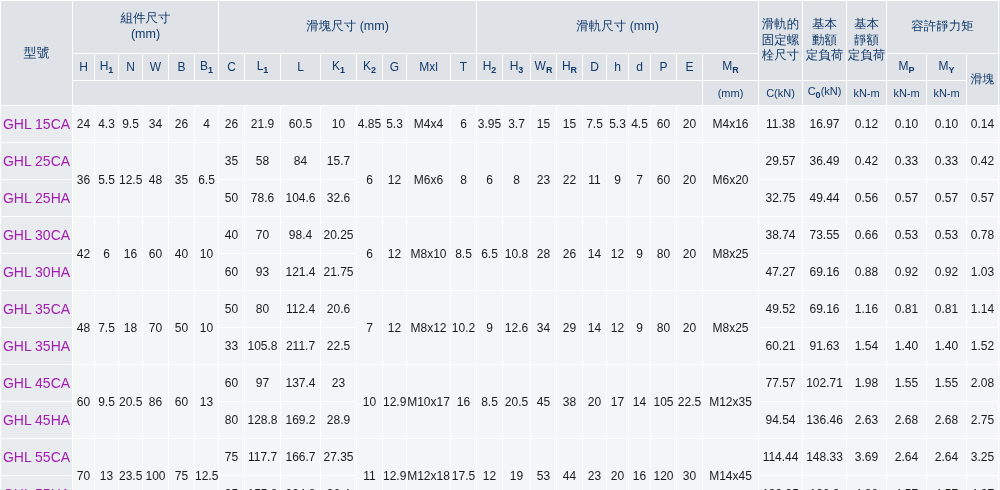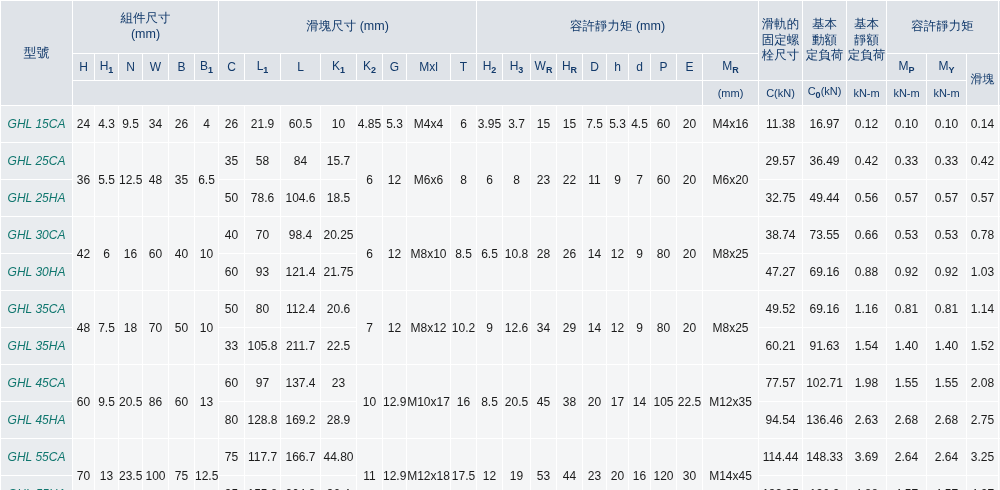--- a/index.html
+++ b/index.html
@@ -51,27 +51,26 @@
   .hdr-model{
     background:#dfe3e8;
     color:#123a6b;
     font-weight:bold;
     font-size:13px;
   }
   .sub-small{font-size:9px;vertical-align:sub;font-weight:bold;}
   
   .model-cell{
     background:#e9ecef;
-    color:#0f766e;
+    color:#a21caf;
     font-weight:bold;
-    font-size:12px;
+    font-size:14px;
     text-align:left;
     padding-left:10px;
     height:36px;
-    font-style:italic;
   }
   td.d{
     background:#f4f5f6;
     color:#1b1b1b;
     font-size:12px;
     height:36px;
   }
 </style>
 </head>
 <body>
@@ -109,21 +108,21 @@
       <col style="width:40px">
       <col style="width:40px">
     <col style="width:32px">
       <col style="width:34px">
   </colgroup>
   <thead>
     <tr>
       <th class="hdr-model" rowspan="3">型號</th>
       <th class="hdr-group" colspan="6">組件尺寸<br>(mm)</th>
       <th class="hdr-group" colspan="8">滑塊尺寸 (mm)</th>
-      <th class="hdr-group" colspan="10">容許靜力矩 (mm)</th>
+      <th class="hdr-group" colspan="10">滑軌尺寸 (mm)</th>
       <th class="hdr-group" rowspan="2">滑軌的<br>固定螺<br>栓尺寸</th>
       <th class="hdr-group" rowspan="2">基本<br>動額<br>定負荷</th>
       <th class="hdr-group" rowspan="2">基本<br>靜額<br>定負荷</th>
       <th class="hdr-group" colspan="3">容許靜力矩</th>
       <th class="hdr-group" colspan="2">重量</th>
     </tr>
     <tr>
       <th class="hdr-sub">H</th>
       <th class="hdr-sub">H<span class="sub-small">1</span></th>
       <th class="hdr-sub">N</th>
@@ -232,21 +231,21 @@
         <td class="d">0.33</td>
         <td class="d">0.33</td>
         <td class="d">0.42</td>
         <td class="d" rowspan="2">3.21</td>
       </tr>
       <tr>
         <td class="model-cell">GHL 25HA</td>
         <td class="d">50</td>
         <td class="d">78.6</td>
         <td class="d">104.6</td>
-        <td class="d">18.5</td>
+        <td class="d">32.6</td>
         <td class="d">32.75</td>
         <td class="d">49.44</td>
         <td class="d">0.56</td>
         <td class="d">0.57</td>
         <td class="d">0.57</td>
         <td class="d">0.57</td>
       </tr>
       <tr>
         <td class="model-cell">GHL 30CA</td>
         <td class="d" rowspan="2">42</td>
@@ -392,21 +391,21 @@
         <td class="model-cell">GHL 55CA</td>
         <td class="d" rowspan="2">70</td>
         <td class="d" rowspan="2">13</td>
         <td class="d" rowspan="2">23.5</td>
         <td class="d" rowspan="2">100</td>
         <td class="d" rowspan="2">75</td>
         <td class="d" rowspan="2">12.5</td>
         <td class="d">75</td>
         <td class="d">117.7</td>
         <td class="d">166.7</td>
-        <td class="d">44.80</td>
+        <td class="d">27.35</td>
         <td class="d" rowspan="2">11</td>
         <td class="d" rowspan="2">12.9</td>
         <td class="d" rowspan="2">M12x18</td>
         <td class="d" rowspan="2">17.5</td>
         <td class="d" rowspan="2">12</td>
         <td class="d" rowspan="2">19</td>
         <td class="d" rowspan="2">53</td>
         <td class="d" rowspan="2">44</td>
         <td class="d" rowspan="2">23</td>
         <td class="d" rowspan="2">20</td>

